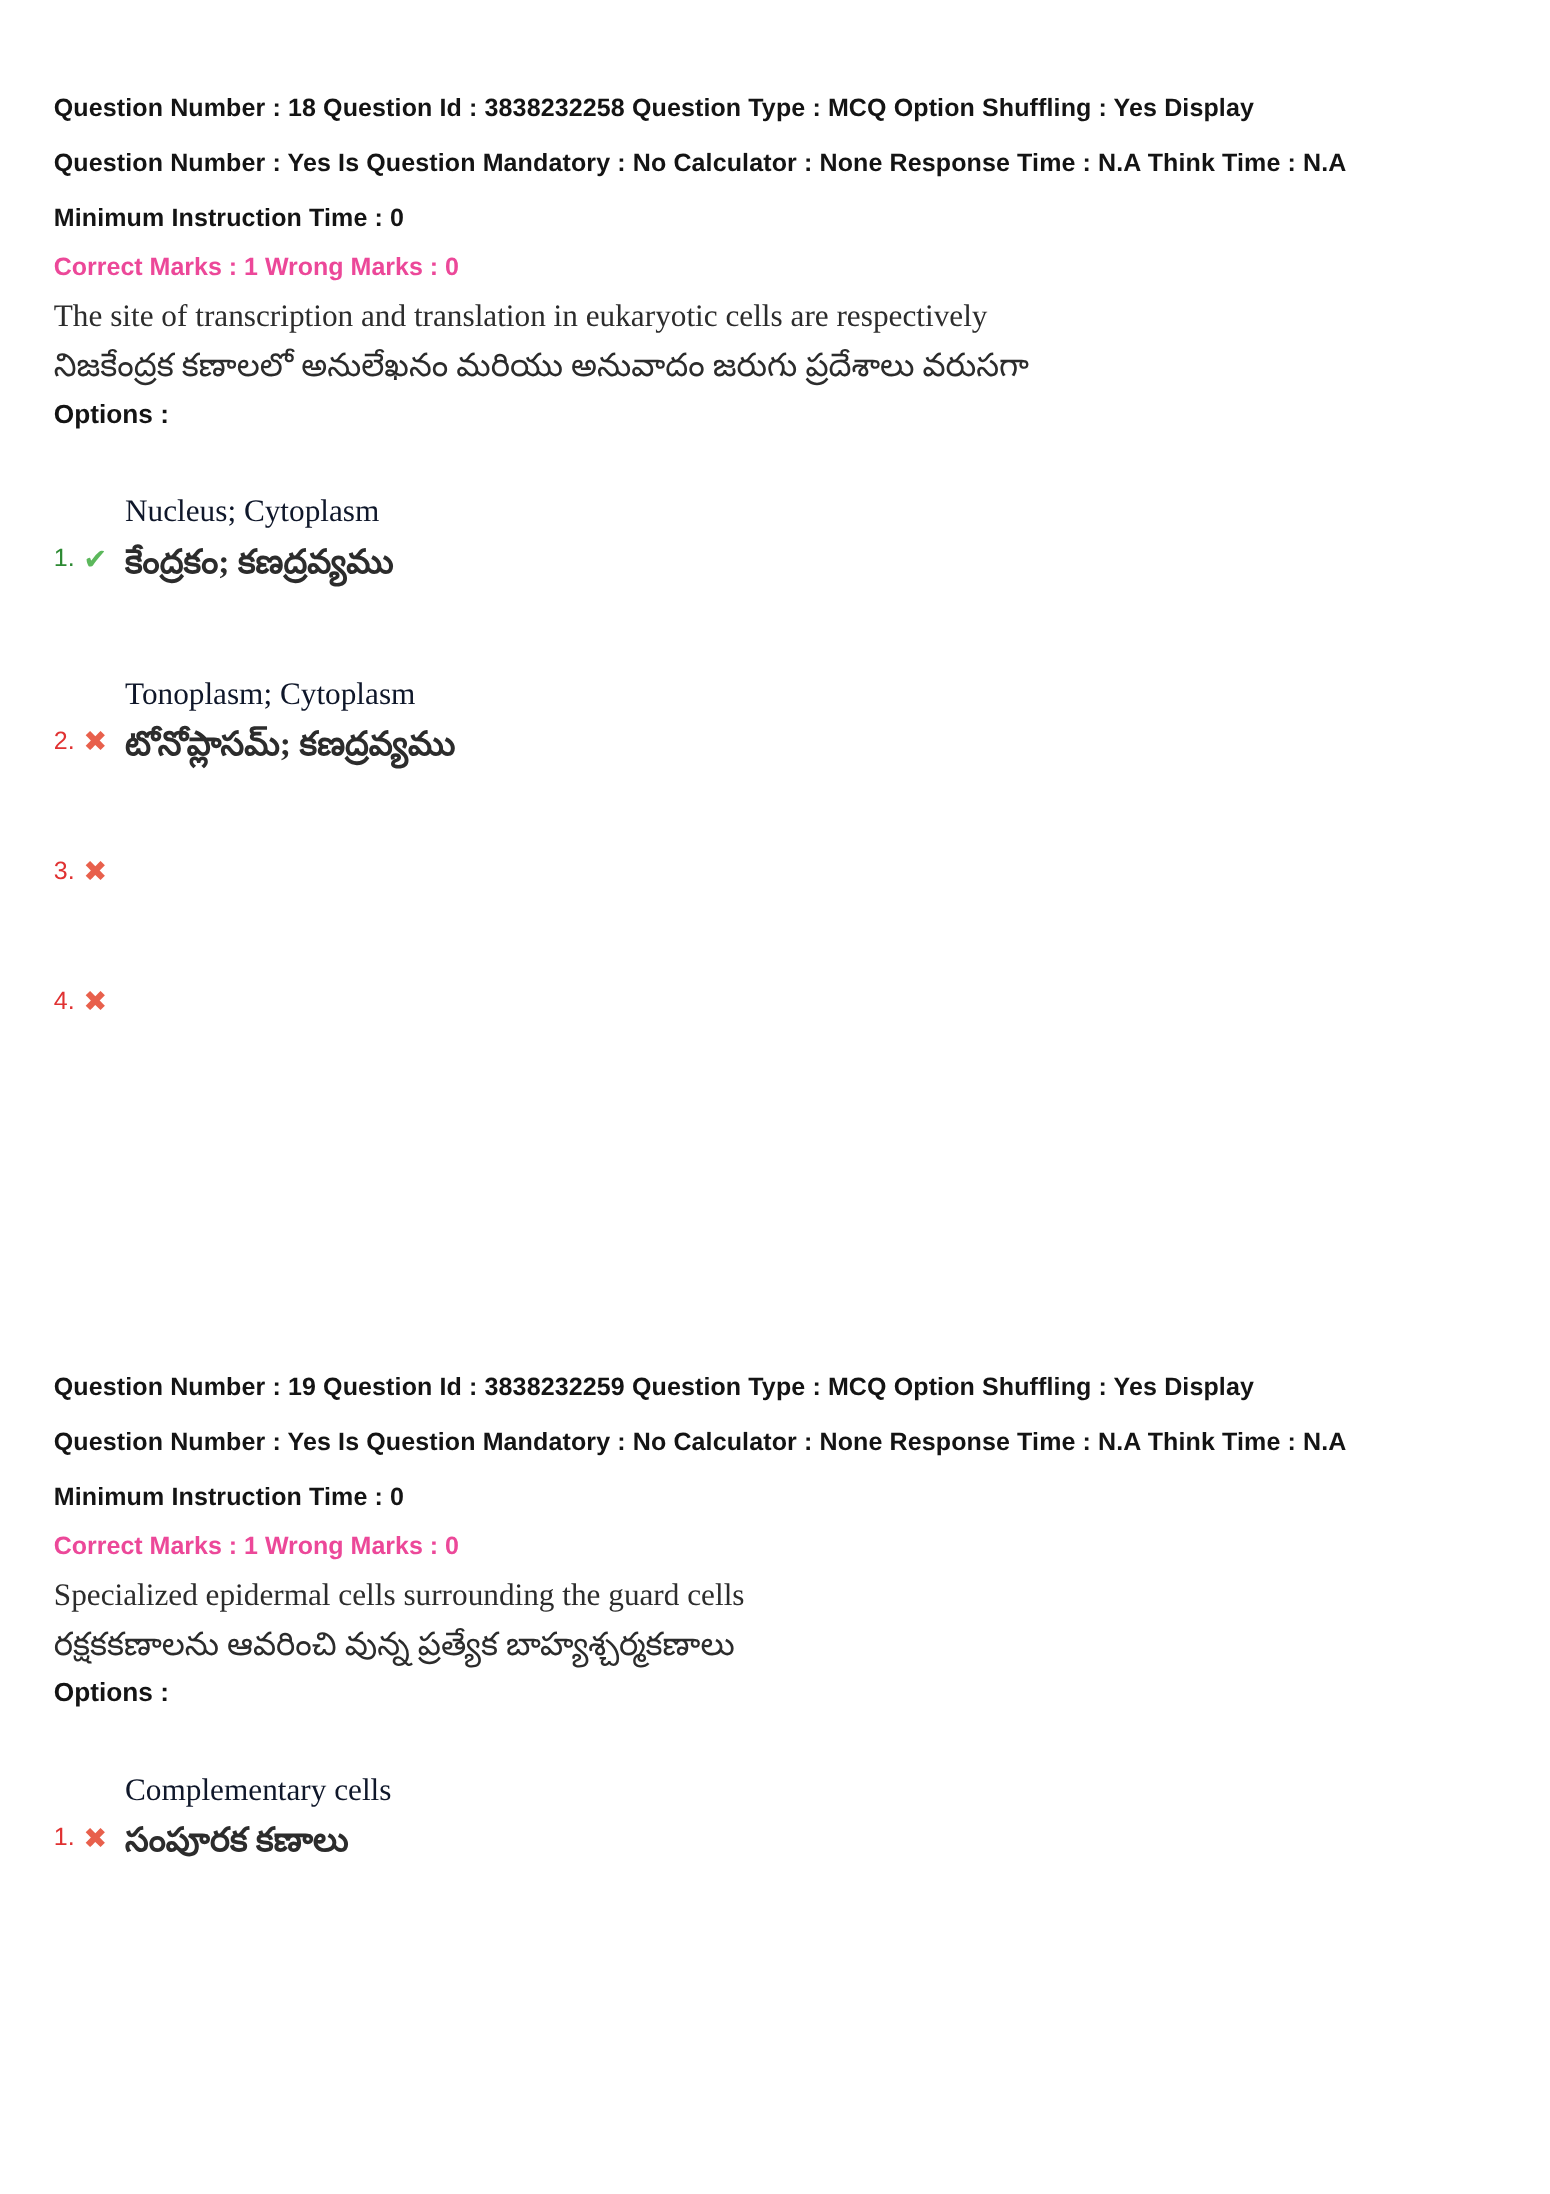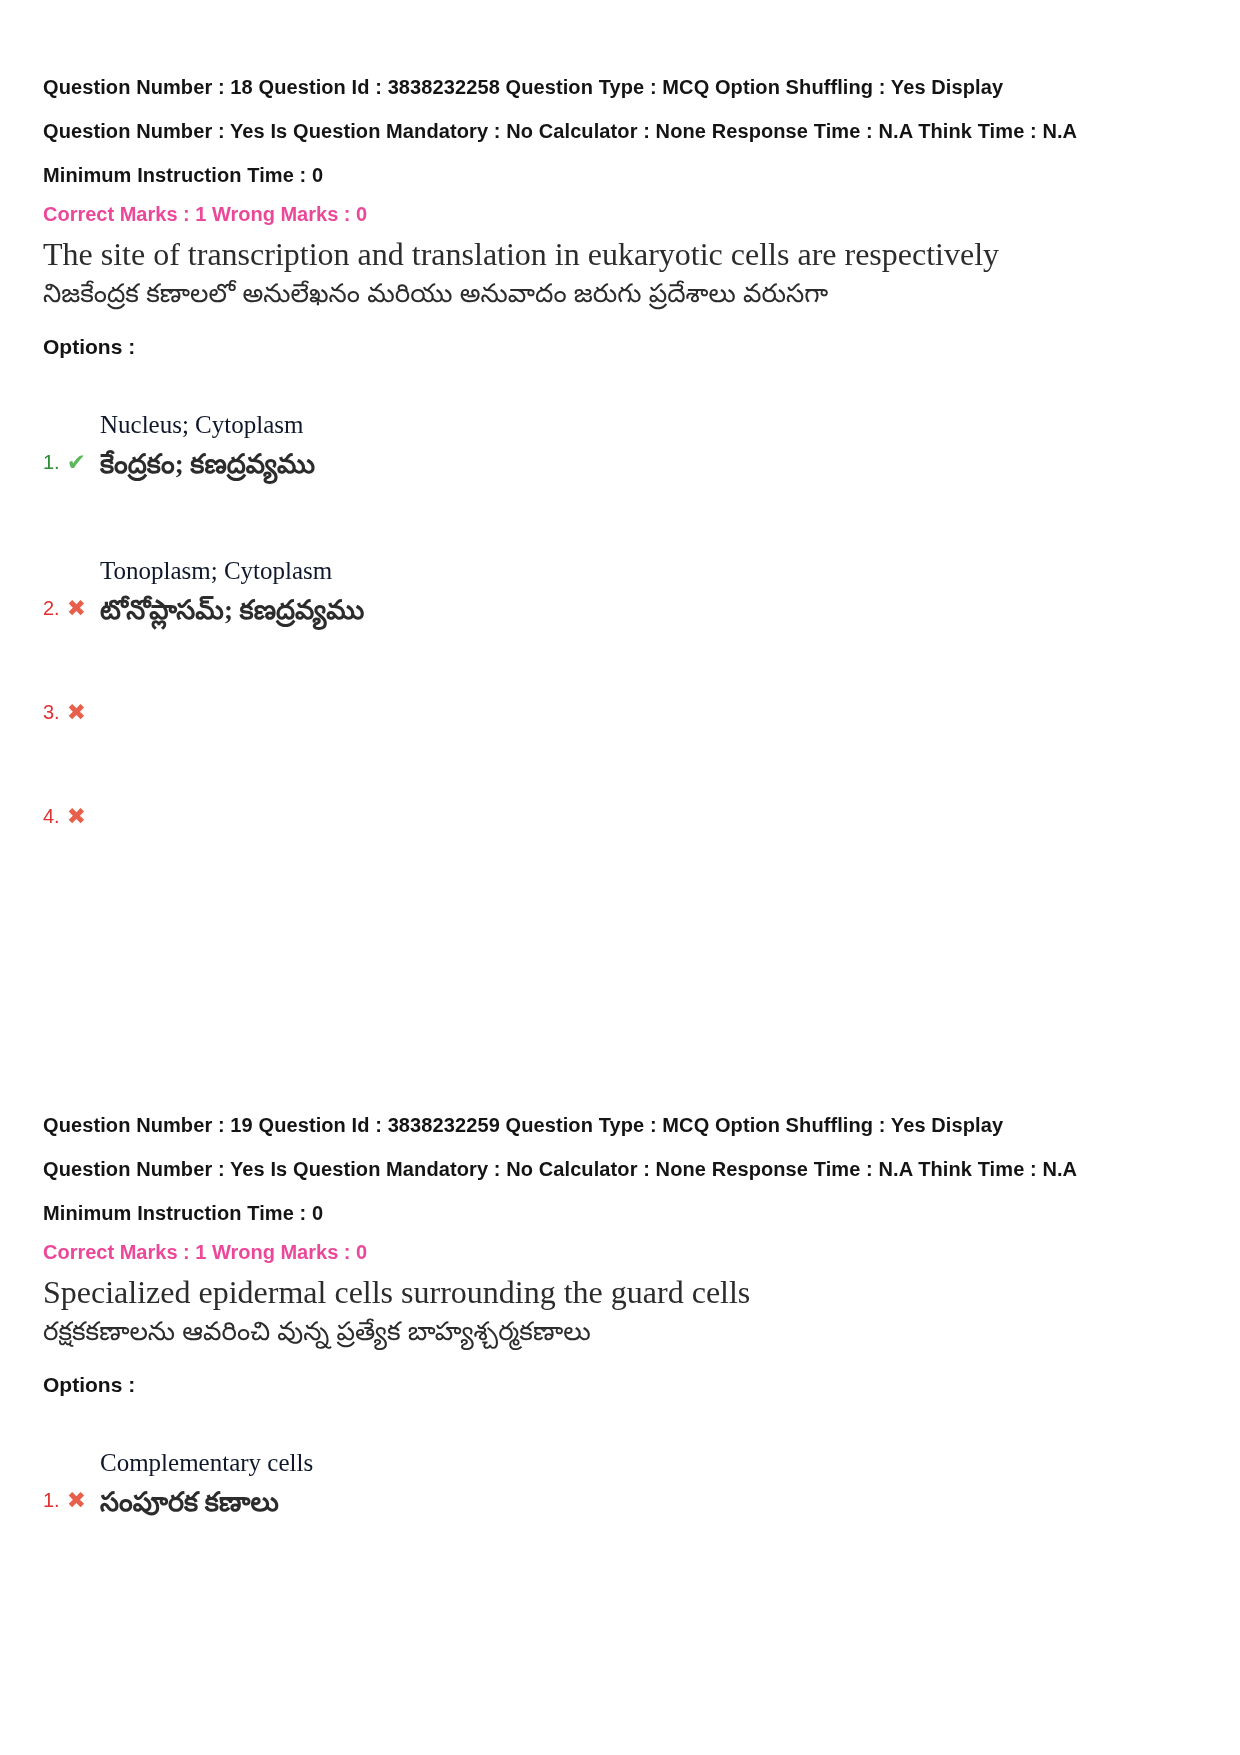--- a/index.html
+++ b/index.html
@@ -32,36 +32,36 @@
   }
   .marks-line {
     font-weight: 700;
     font-size: 20px;
     line-height: 26px;
     margin-top: 4px;
     color: #ec4899;
   }
   .question-en {
     font-family: "Liberation Serif", serif;
-    font-size: 32px;
+    font-size: 25px;
     line-height: 34px;
     margin-top: 10px;
     color: #2c2c2c;
   }
   .question-te {
-    font-family: Liberation Sans, sans-serif;
+    font-family: Liberation Serif, serif;
     font-size: 26px;
     line-height: 36px;
     margin-top: 4px;
     color: #2c2c2c;
   }
   .options-label {
     font-weight: 700;
     font-size: 21px;
-    margin-top: 24px;
+    margin-top: 9px;
     color: #141414;
   }
   .option-row {
     display: flex;
     align-items: flex-end;
     margin-top: 50px;
   }
   .option-row + .option-row {
     margin-top: 74px;
   }

